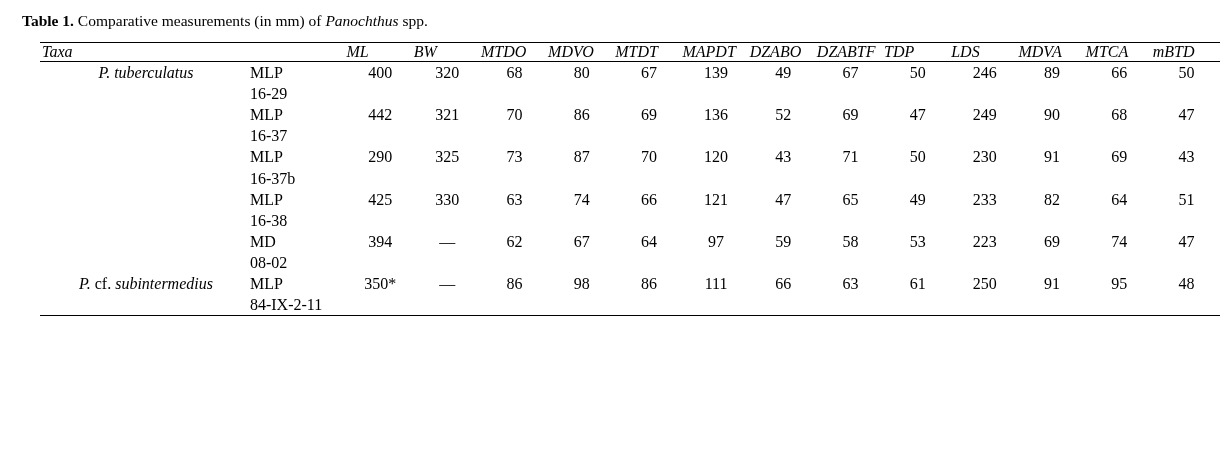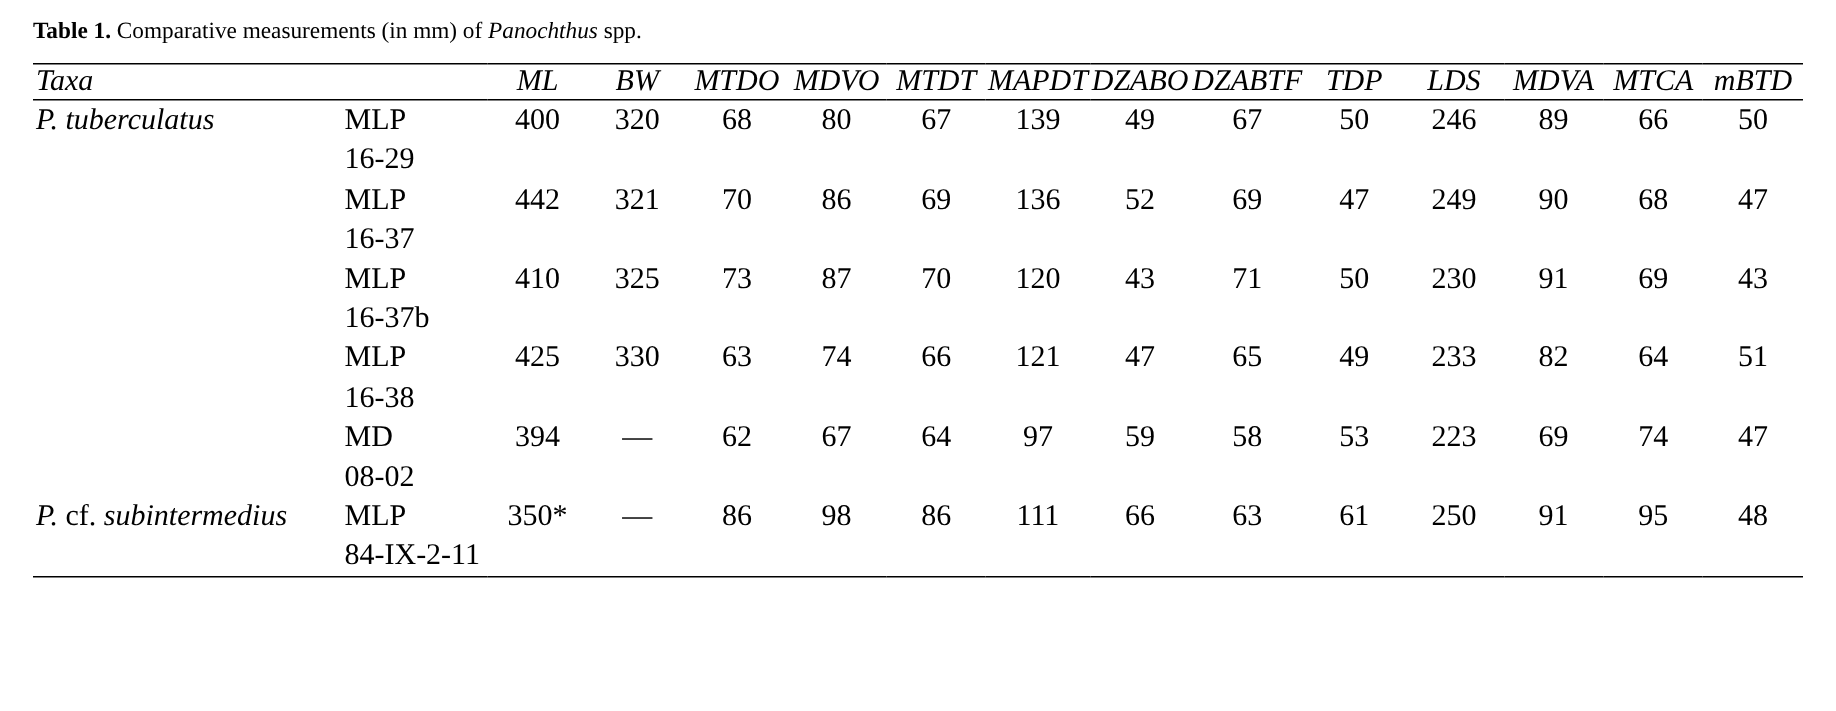--- a/index.html
+++ b/index.html
@@ -30,55 +30,55 @@
     white-space: nowrap;
   }
   .caption .lbl {
     font-weight: bold;
   }
   .caption .it {
     font-style: italic;
   }
   table.meas {
     position: absolute;
-    left: 22px;
+    left: 40px;
     top: 42px;
     width: 1180px;
     border-collapse: collapse;
-    font-size: 20px;
+    font-size: 16px;
   }
   table.meas td, table.meas th {
     padding: 0;
     margin: 0;
     vertical-align: top;
     font-weight: normal;
   }
   thead td {
     font-style: italic;
     padding-top: 4px;
     padding-bottom: 5px;
     border-top: 1.3px solid #000;
     border-bottom: 0.9px solid #000;
-    text-align: center;
+    text-align: left;
   }
   thead td.taxa-head {
     text-align: left;
     padding-left: 2px;
   }
   thead td.spec-head {
     text-align: left;
   }
   tbody td {
     text-align: center;
     padding-top: 1px;
     padding-bottom: 0px;
     line-height: 1.32;
   }
   tbody td.taxa {
-    text-align: left;
+    text-align: center;
     font-style: italic;
     padding-left: 2px;
     white-space: nowrap;
   }
   tbody td.taxa .rm {
     font-style: normal;
   }
   tbody td.spec {
     text-align: left;
     white-space: nowrap;
@@ -184,21 +184,21 @@
         <td>68</td>
         <td>47</td>
       </tr>
 
       <tr>
         <td class="taxa"></td>
         <td class="spec">
           <span class="spec2">MLP</span>
           <span class="spec2">16-37b</span>
         </td>
-        <td>410</td>
+        <td>290</td>
         <td>325</td>
         <td>73</td>
         <td>87</td>
         <td>70</td>
         <td>120</td>
         <td>43</td>
         <td>71</td>
         <td>50</td>
         <td>230</td>
         <td>91</td>

